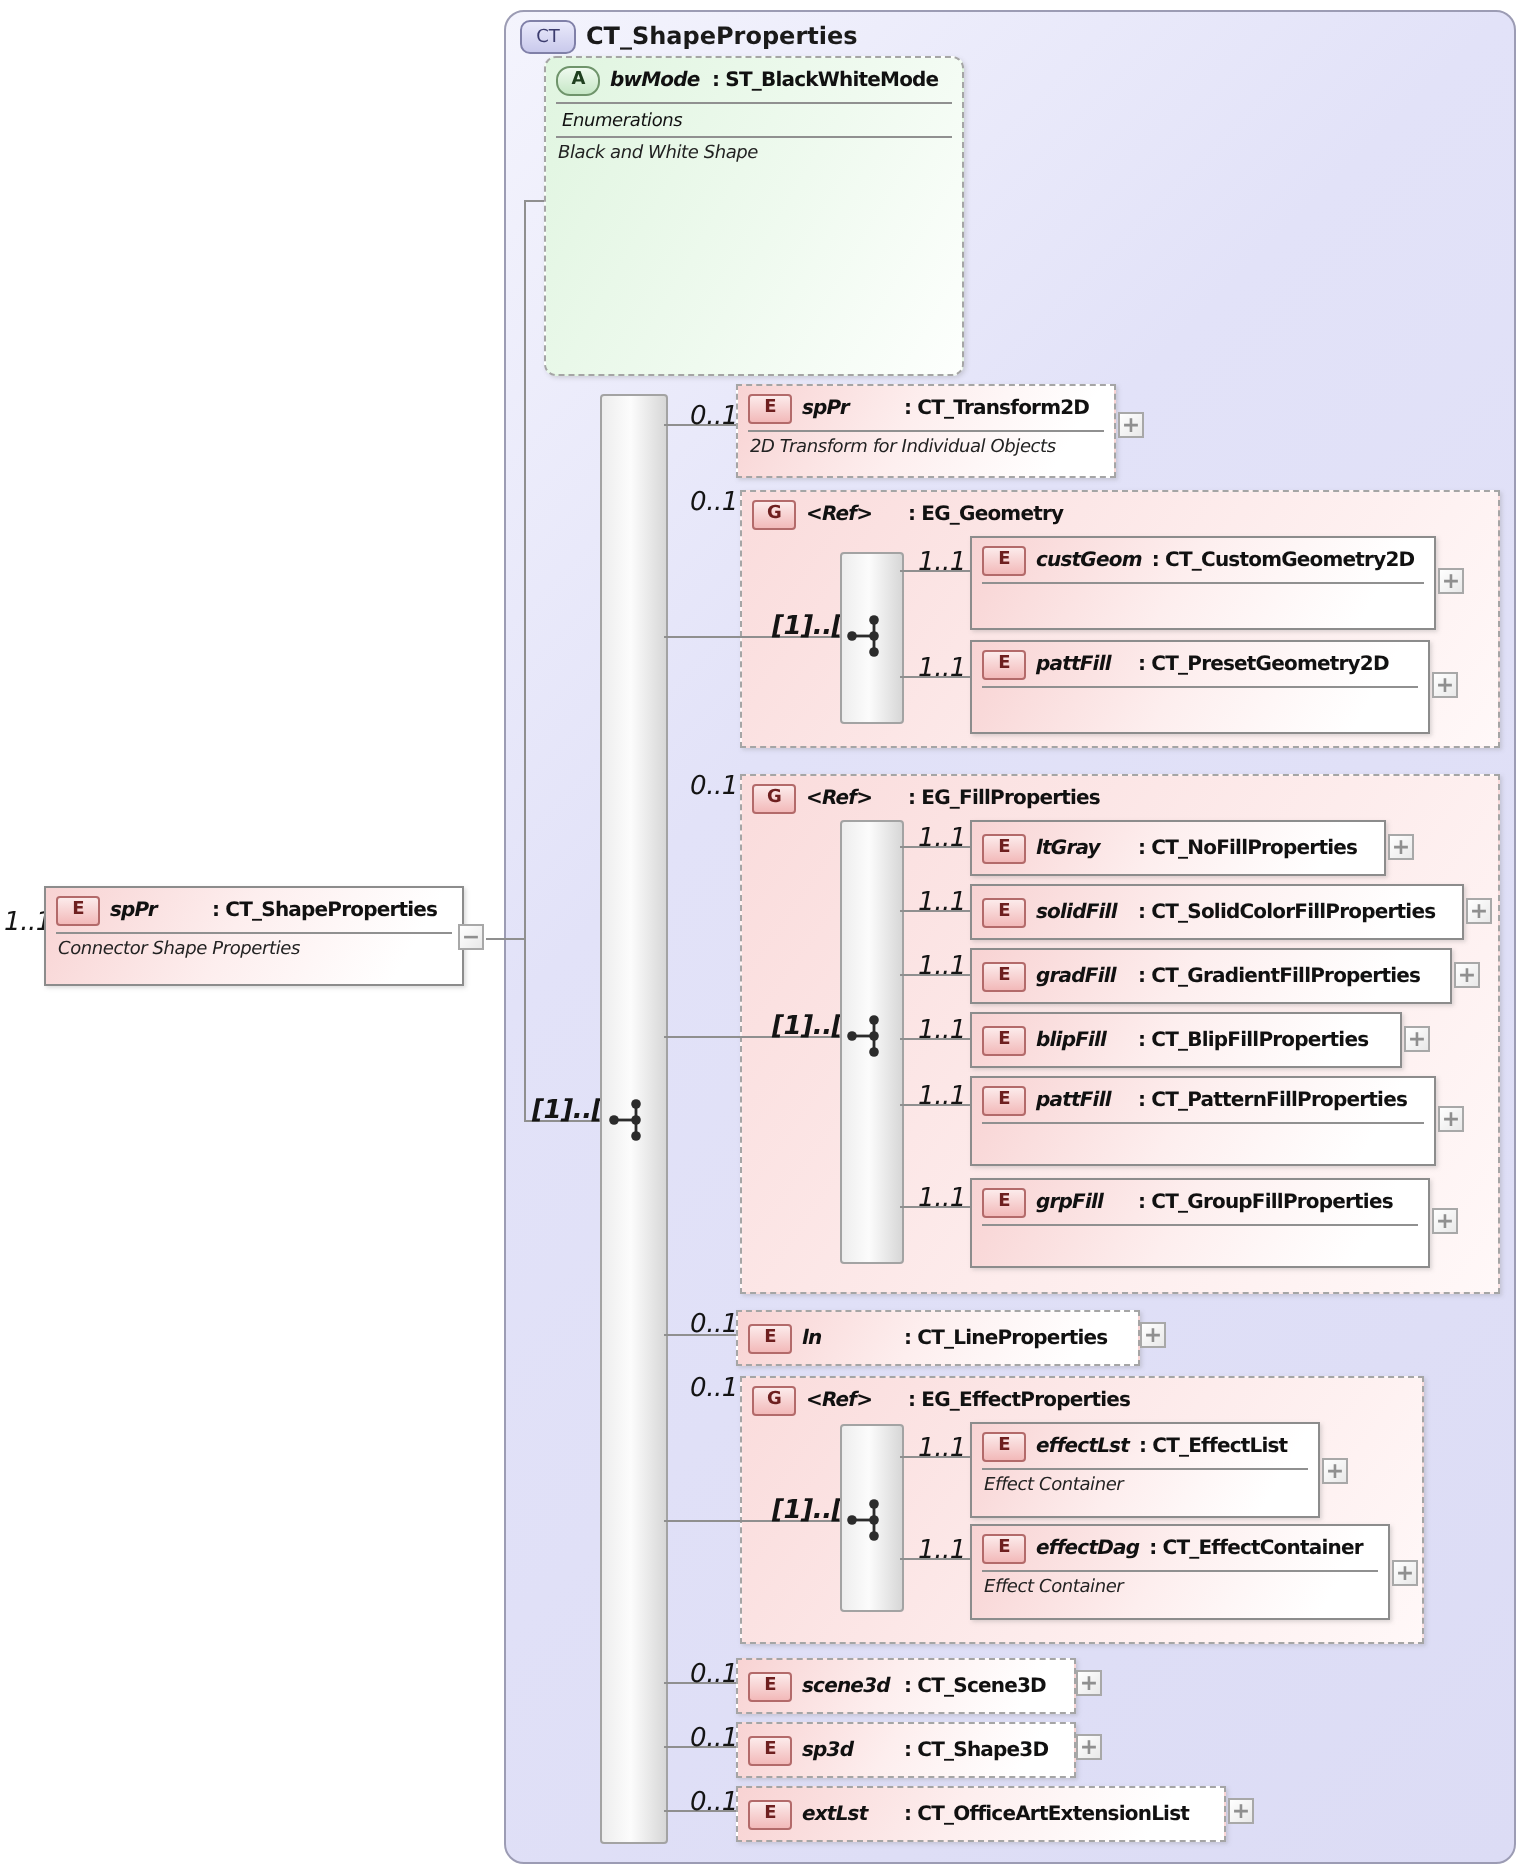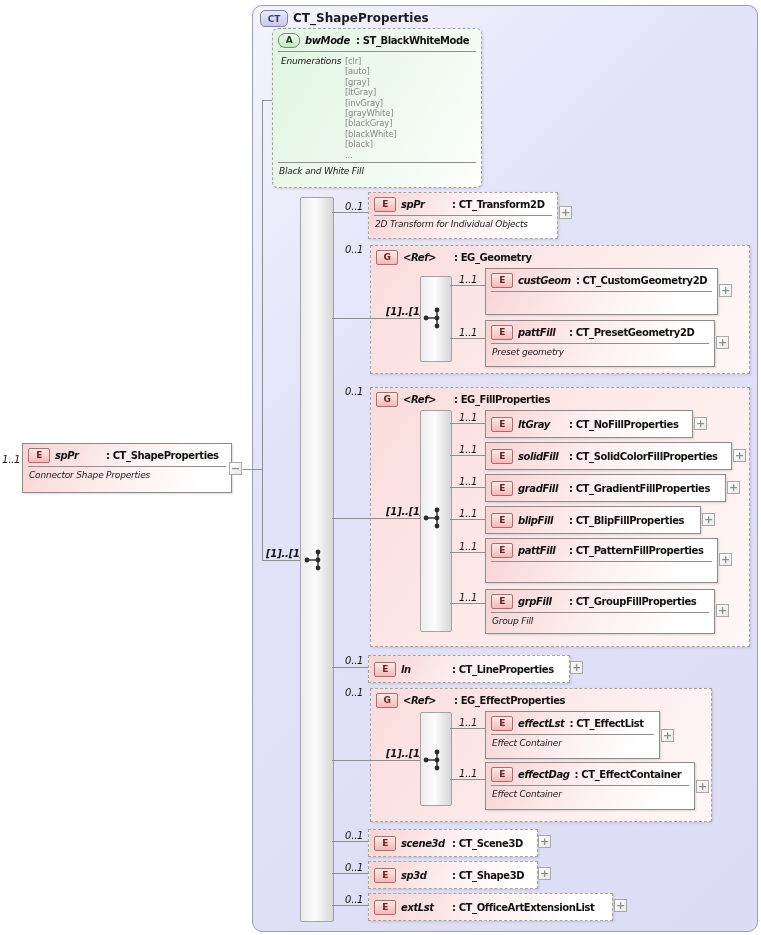--- a/index.html
+++ b/index.html
@@ -2,21 +2,21 @@
 <html><head>
 <meta charset="utf-8">
 <style>
   html,body{margin:0;padding:0;background:#fff;}
   #canvas{position:relative;width:761px;height:935px;background:#fff;overflow:hidden;
           font-family:"DejaVu Sans",sans-serif;}
   
   .outer{position:absolute;border:1px solid #9c9cb4;border-radius:10px;
          background:linear-gradient(135deg,#f4f4fd 0%,#e2e2f8 35%,#dcdcf5 100%);}
   .ct-badge{position:absolute;width:26px;height:15px;border:1px solid #8080a8;border-radius:5px;
-            background:linear-gradient(#eaeafb,#c9c9ec);color:#3c3c6e;font-size:9px;font-weight:bold;
+            background:linear-gradient(#eaeafb,#c9c9ec);color:#3c3c6e;font-size:9px;font-weight:normal;
             display:flex;align-items:center;justify-content:center;}
   .title{position:absolute;font-size:12px;font-weight:bold;color:#1a1a1a;white-space:nowrap;}
   
   .node{position:absolute;border:1px solid #8c8c8c;
         background:linear-gradient(120deg,#f8d3d3 0%,#fdeeee 45%,#ffffff 85%);
         box-shadow:1px 1px 2px rgba(120,120,120,.25);}
   .dashed{border-style:dashed;border-color:#a5a5a5;}
   .green{background:linear-gradient(120deg,#e0f5e0 0%,#effaef 55%,#fdfffd 100%);border-radius:6px;}
   .group{background:linear-gradient(125deg,#fadcdc 0%,#fdecec 55%,#fff8f8 100%);}
   .hdr{display:flex;align-items:center;gap:5px;padding:0 5px;height:22px;
@@ -30,21 +30,21 @@
   .bdg{flex:0 0 auto;width:20px;height:13px;display:flex;align-items:center;justify-content:center;
        font-size:9px;font-weight:bold;}
   .bdg-e{border:1px solid #b36a6a;border-radius:2px;color:#6e1f1f;
          background:linear-gradient(#fcebeb,#f2b9b9);}
   .bdg-a{border:1px solid #6f946b;border-radius:7px;color:#1f401f;
          background:linear-gradient(#effaef,#c6e7c6);}
   
   .hline,.vline{position:absolute;background:#8f8f8f;}
   .hline{height:1px;}
   .vline{width:1px;}
-  .card{position:absolute;font-size:10px;font-style:italic;color:#141414;white-space:nowrap;letter-spacing:-0.2px;}
+  .card{position:absolute;font-size:13px;font-style:italic;color:#141414;white-space:nowrap;letter-spacing:-0.2px;}
   .card-b{font-weight:bold;}
   .bar{position:absolute;border:1px solid #a3a3a3;border-radius:2px;
        background:linear-gradient(90deg,#ededed 0%,#fcfcfc 45%,#d7d7d7 100%);}
   .comp-icon{position:absolute;}
   .expander{position:absolute;width:13px;height:13px;border:1px solid #a8a8a8;
             background:linear-gradient(135deg,#ffffff,#e9e9e9);color:#8f8f8f;
             font-size:11px;line-height:11px;font-weight:bold;text-align:center;box-sizing:border-box;}
   
   .enum-wrap{display:flex;padding:4px 8px 0 8px;}
   .enum-label{font-size:9px;font-style:italic;color:#111;width:64px;flex:0 0 auto;letter-spacing:-0.2px;}
@@ -79,35 +79,23 @@
 
   <div class="node dashed green" style="left:272px;top:28px;width:208px;height:158px;">
     <div class="hdr">
       <span class="bdg bdg-a">A</span>
       <span class="nm">bwMode</span>
       <span class="tp">: ST_BlackWhiteMode</span>
     </div>
     <div class="sep"></div>
     <div class="enum-wrap">
       <div class="enum-label">Enumerations</div>
-      <div class="enum-list">
-        <div>[clr]</div>
-        <div>[auto]</div>
-        <div>[gray]</div>
-        <div>[ltGray]</div>
-        <div>[invGray]</div>
-        <div>[grayWhite]</div>
-        <div>[blackGray]</div>
-        <div>[blackWhite]</div>
-        <div>[black]</div>
-        <div>...</div>
-      </div>
     </div>
     <div class="sep" style="margin-top:2px;"></div>
-    <div class="ann">Black and White Fill</div>
+    <div class="ann">Black and White Shape</div>
   </div>
 
   <div class="bar" style="left:300px;top:197px;width:32px;height:723px;"></div>
   <svg class="comp-icon" style="left:303px;top:547px;" width="26" height="26">
     <circle cx="4" cy="13" r="2.4" fill="#2b2b2b"></circle>
       <line x1="4" y1="13" x2="15" y2="13" stroke="#2b2b2b" stroke-width="1.4"></line>
     <line x1="15" y1="5" x2="15" y2="21" stroke="#2b2b2b" stroke-width="1.4"></line>
     <circle cx="15" cy="5" r="2.4" fill="#2b2b2b"></circle>
       <circle cx="15" cy="13" r="2.4" fill="#2b2b2b"></circle>
       <circle cx="15" cy="21" r="2.4" fill="#2b2b2b"></circle>
@@ -161,21 +149,20 @@
 
   <div class="hline" style="left:450px;top:338px;width:35px;"></div>
   <div class="card" style="left:459px;top:327px;">1..1</div>
   <div class="node" style="left:485px;top:320px;width:228px;height:45px;">
     <div class="hdr">
       <span class="bdg bdg-e">E</span>
       <span class="nm">pattFill</span>
       <span class="tp">: CT_PresetGeometry2D</span>
     </div>
     <div class="sep"></div>
-    <div class="ann">Preset geometry</div>
   </div>
   <div class="expander" style="left:716px;top:336px;">+</div>
 
   <div class="hline" style="left:332px;top:518px;width:38px;"></div>
   <div class="card" style="left:345px;top:386px;">0..1</div>
   <div class="node dashed group" style="left:370px;top:387px;width:378px;height:258px;">
     <div class="hdr">
       <span class="bdg bdg-e">G</span>
       <span class="nm">&lt;Ref&gt;</span>
       <span class="tp">: EG_FillProperties</span>
@@ -251,21 +238,20 @@
 
   <div class="hline" style="left:450px;top:603px;width:35px;"></div>
   <div class="card" style="left:459px;top:592px;">1..1</div>
   <div class="node" style="left:485px;top:589px;width:228px;height:43px;">
     <div class="hdr">
       <span class="bdg bdg-e">E</span>
       <span class="nm">grpFill</span>
       <span class="tp">: CT_GroupFillProperties</span>
     </div>
     <div class="sep"></div>
-    <div class="ann">Group Fill</div>
   </div>
   <div class="expander" style="left:716px;top:604px;">+</div>
 
   <div class="hline" style="left:332px;top:667px;width:36px;"></div>
   <div class="card" style="left:345px;top:655px;">0..1</div>
   <div class="node dashed row1" style="left:368px;top:655px;width:200px;height:26px;">
     <div class="hdr">
       <span class="bdg bdg-e">E</span>
       <span class="nm">ln</span>
       <span class="tp">: CT_LineProperties</span>

